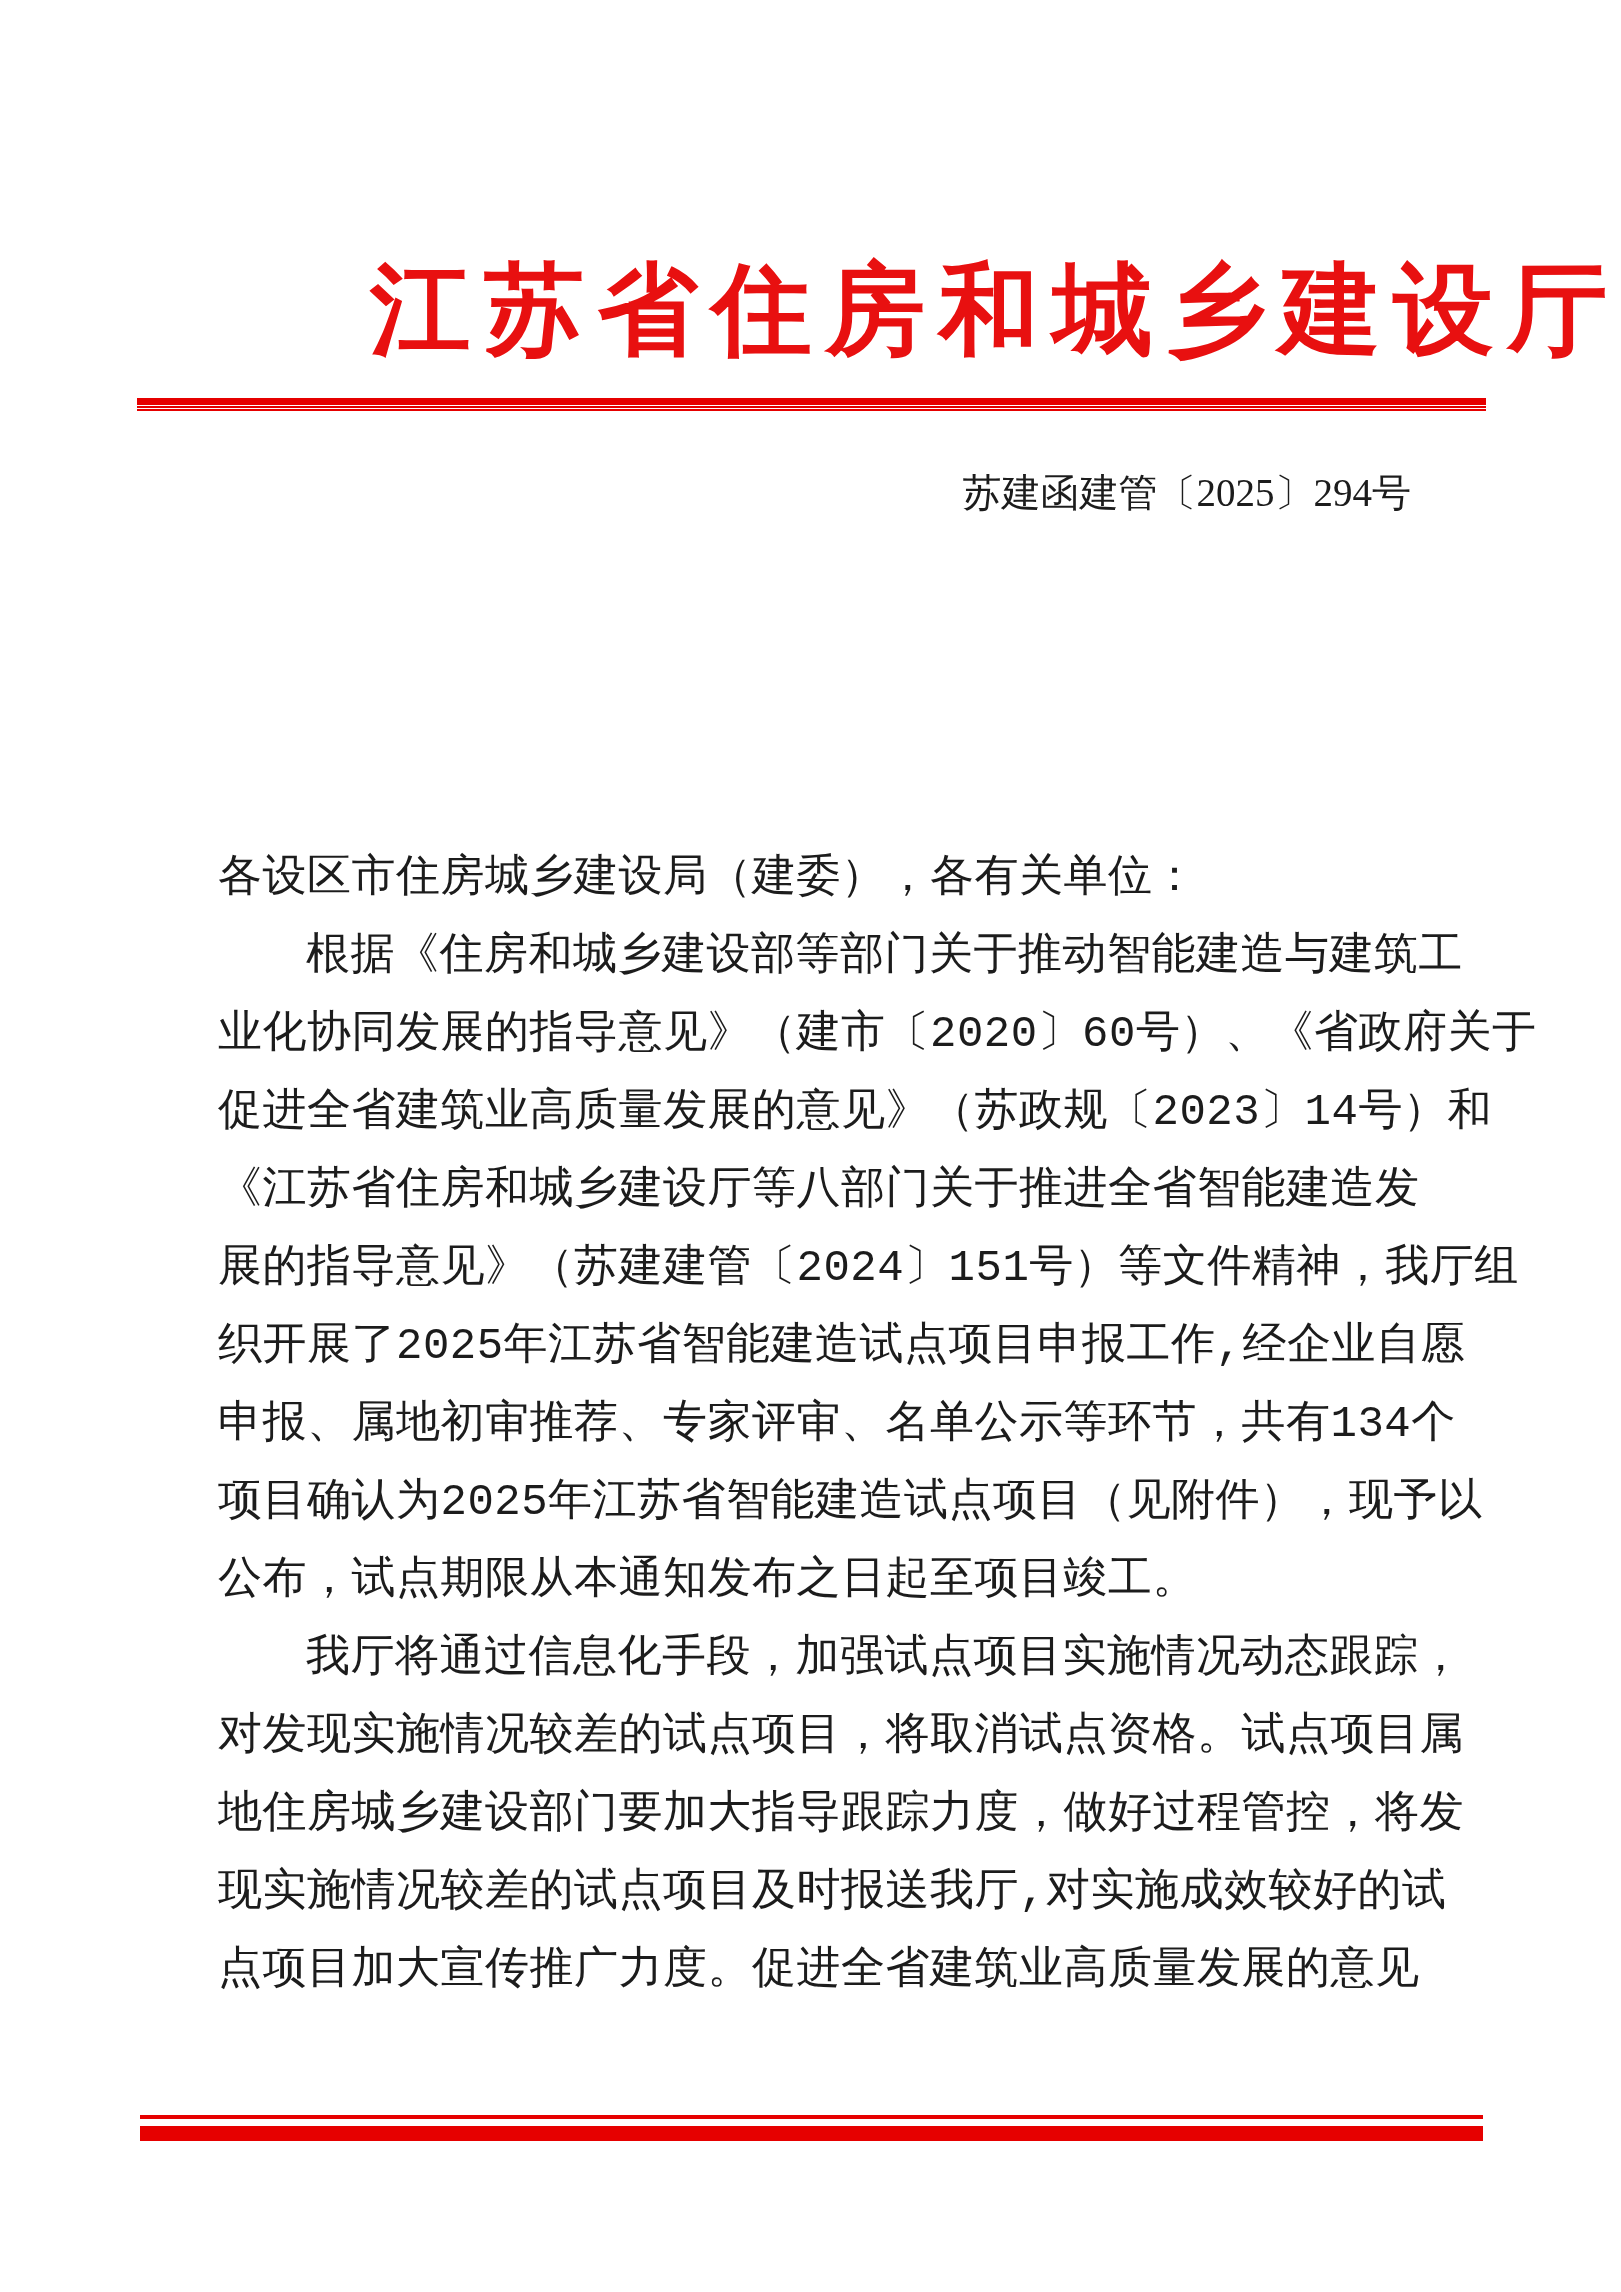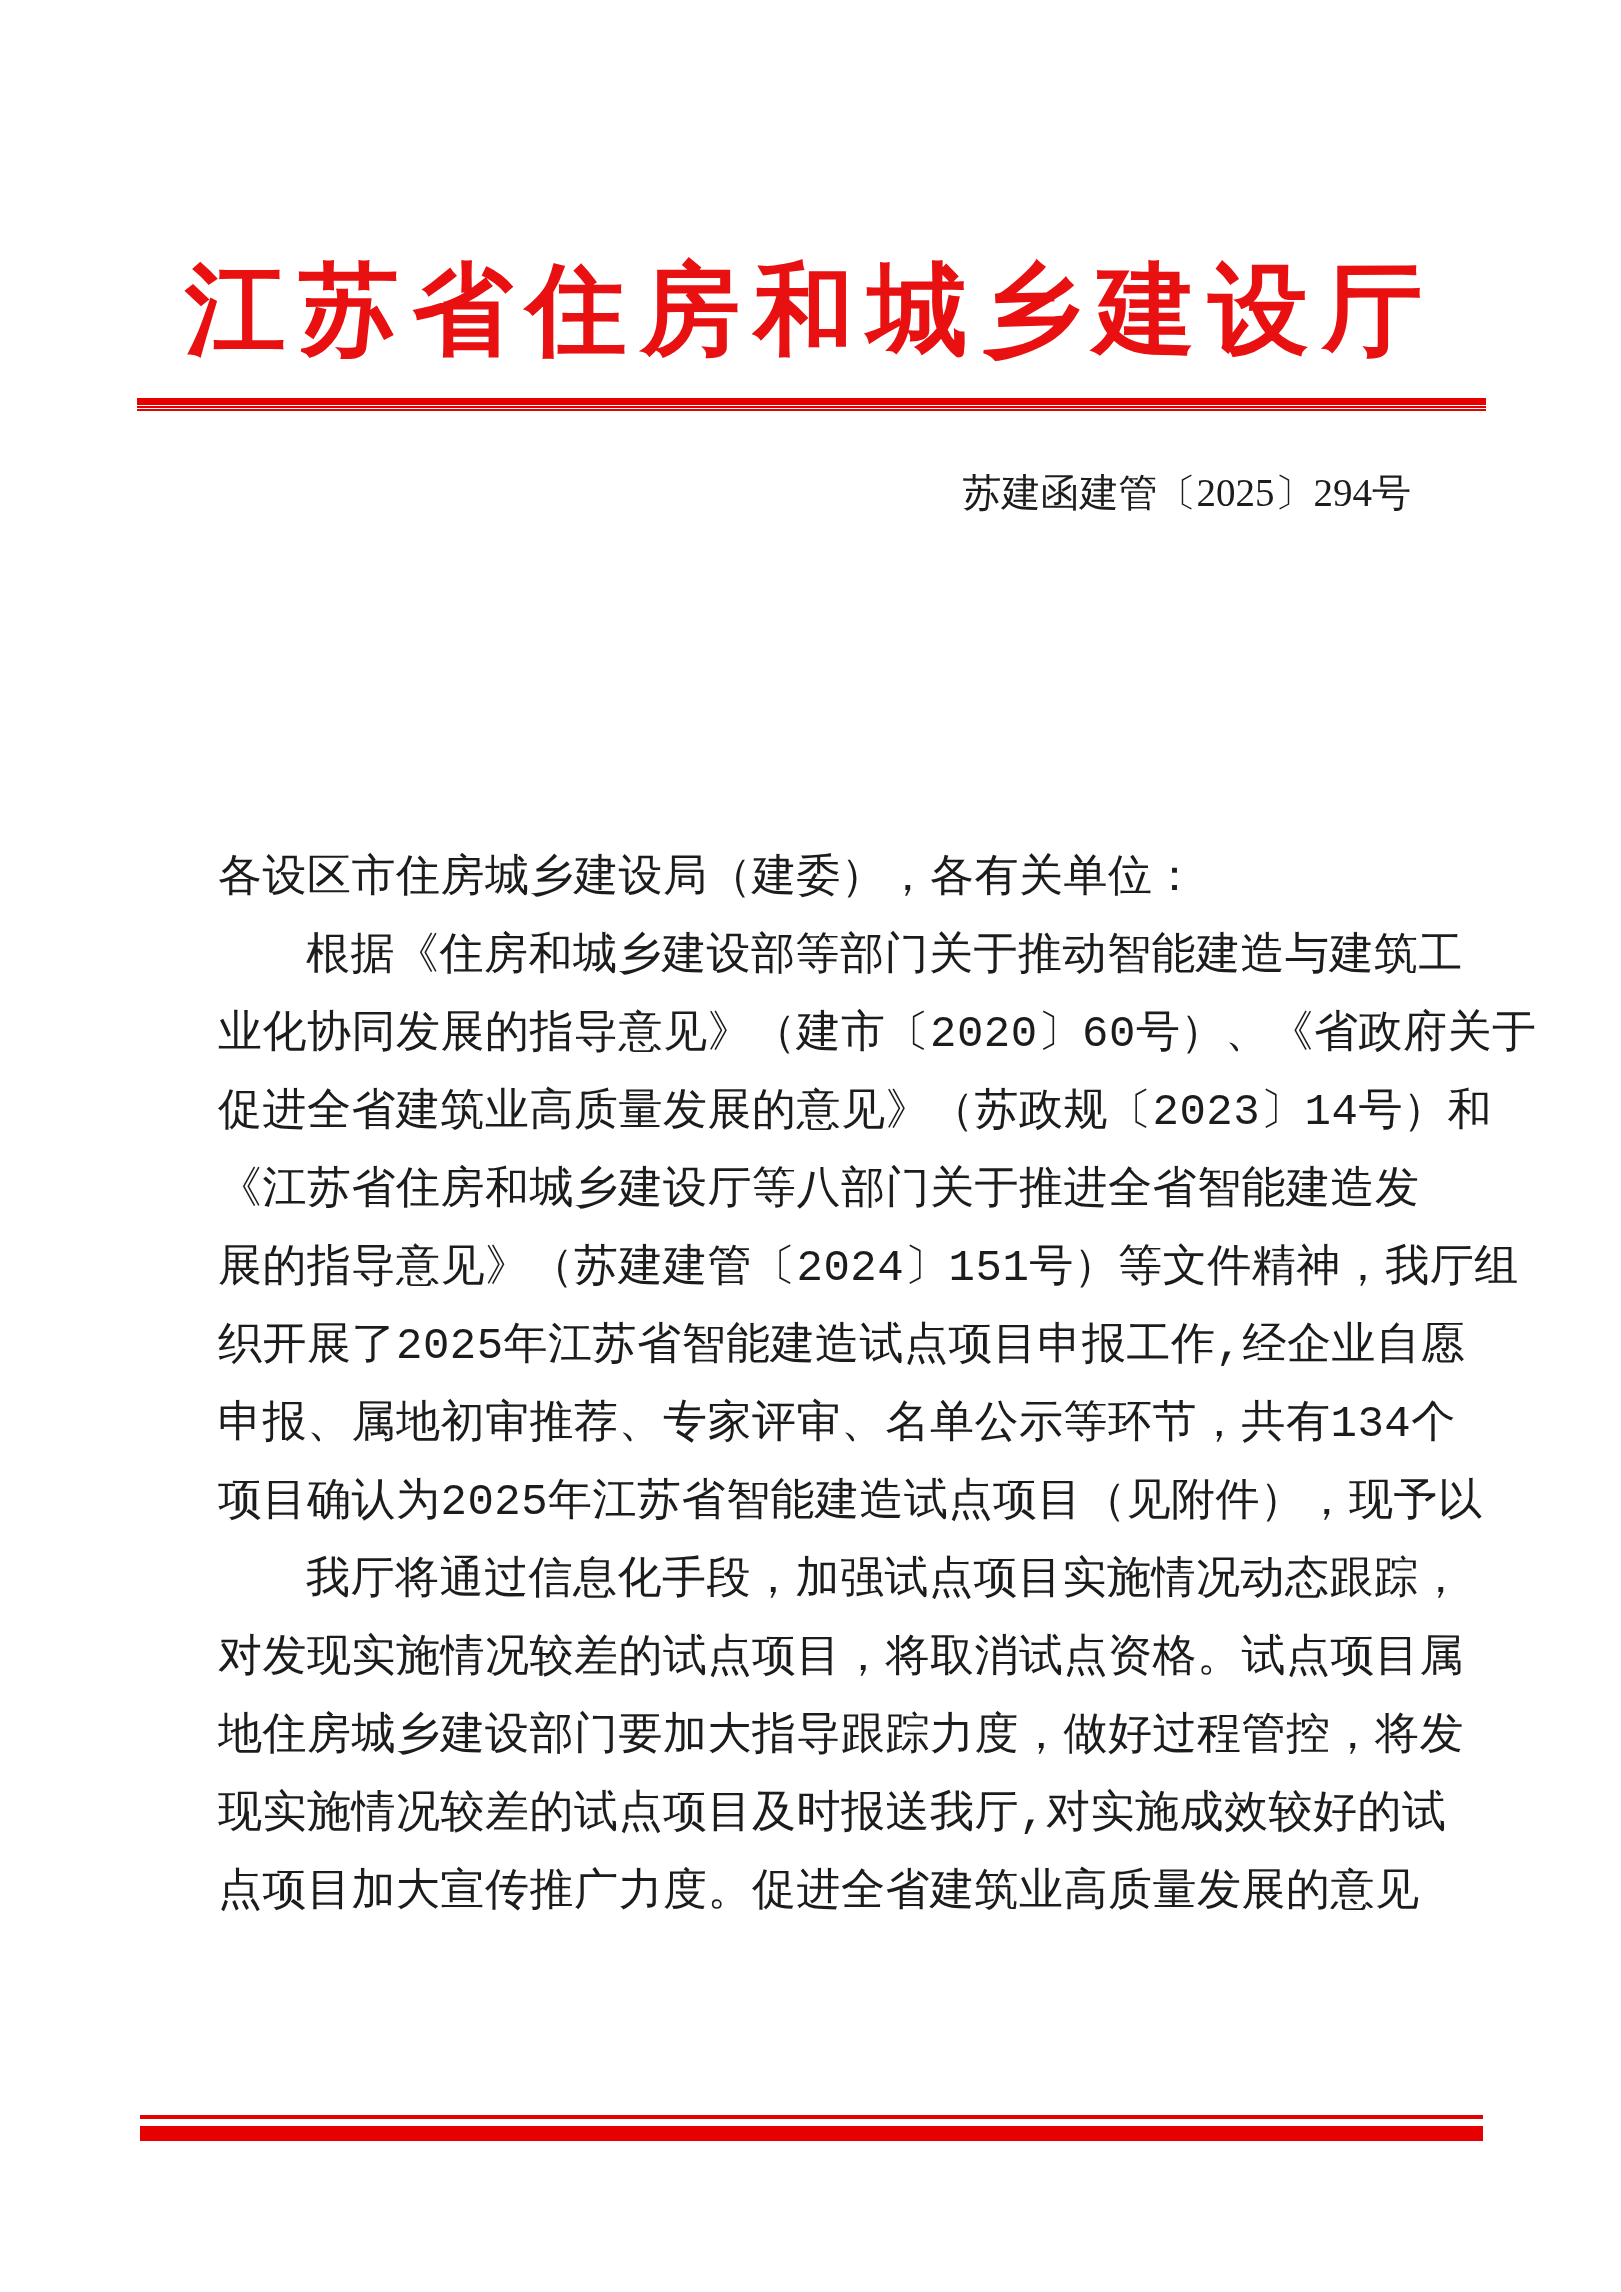--- a/index.html
+++ b/index.html
@@ -19,21 +19,21 @@
   .page {
     position: absolute;
     inset: 0;
     background: #ffffff;
   }
   .header {
     position: absolute;
     top: 253px;
     left: 0;
     width: 100%;
-    text-align: center;
+    text-align: right;
     color: var(--header-red);
     font-size: 100px;
     font-weight: bold;
     letter-spacing: 13.7px;
     line-height: 1.15;
     white-space: nowrap;
   }
   .rule-top {
     position: absolute;
     top: 398px;
@@ -116,20 +116,21 @@
   <div class="body-text" id="body-lines">
       <div class="body-line">各设区市住房城乡建设局（建委），各有关单位：</div>
       <div class="body-line indent">根据《住房和城乡建设部等部门关于推动智能建造与建筑工</div>
       <div class="body-line">业化协同发展的指导意见》（建市〔2020〕60号）、《省政府关于</div>
       <div class="body-line">促进全省建筑业高质量发展的意见》（苏政规〔2023〕14号）和</div>
       <div class="body-line">《江苏省住房和城乡建设厅等八部门关于推进全省智能建造发</div>
       <div class="body-line">展的指导意见》（苏建建管〔2024〕151号）等文件精神，我厅组</div>
       <div class="body-line">织开展了2025年江苏省智能建造试点项目申报工作,经企业自愿</div>
       <div class="body-line">申报、属地初审推荐、专家评审、名单公示等环节，共有134个</div>
       <div class="body-line">项目确认为2025年江苏省智能建造试点项目（见附件），现予以</div>
+      <div class="body-line">公布，试点期限从本通知发布之日起至项目竣工。</div>
       <div class="body-line indent">我厅将通过信息化手段，加强试点项目实施情况动态跟踪，</div>
       <div class="body-line">对发现实施情况较差的试点项目，将取消试点资格。试点项目属</div>
       <div class="body-line">地住房城乡建设部门要加大指导跟踪力度，做好过程管控，将发</div>
       <div class="body-line">现实施情况较差的试点项目及时报送我厅,对实施成效较好的试</div>
       <div class="body-line">点项目加大宣传推广力度。促进全省建筑业高质量发展的意见</div>
     </div>
 
   <div class="rule-bottom"></div>
 
 </div>

